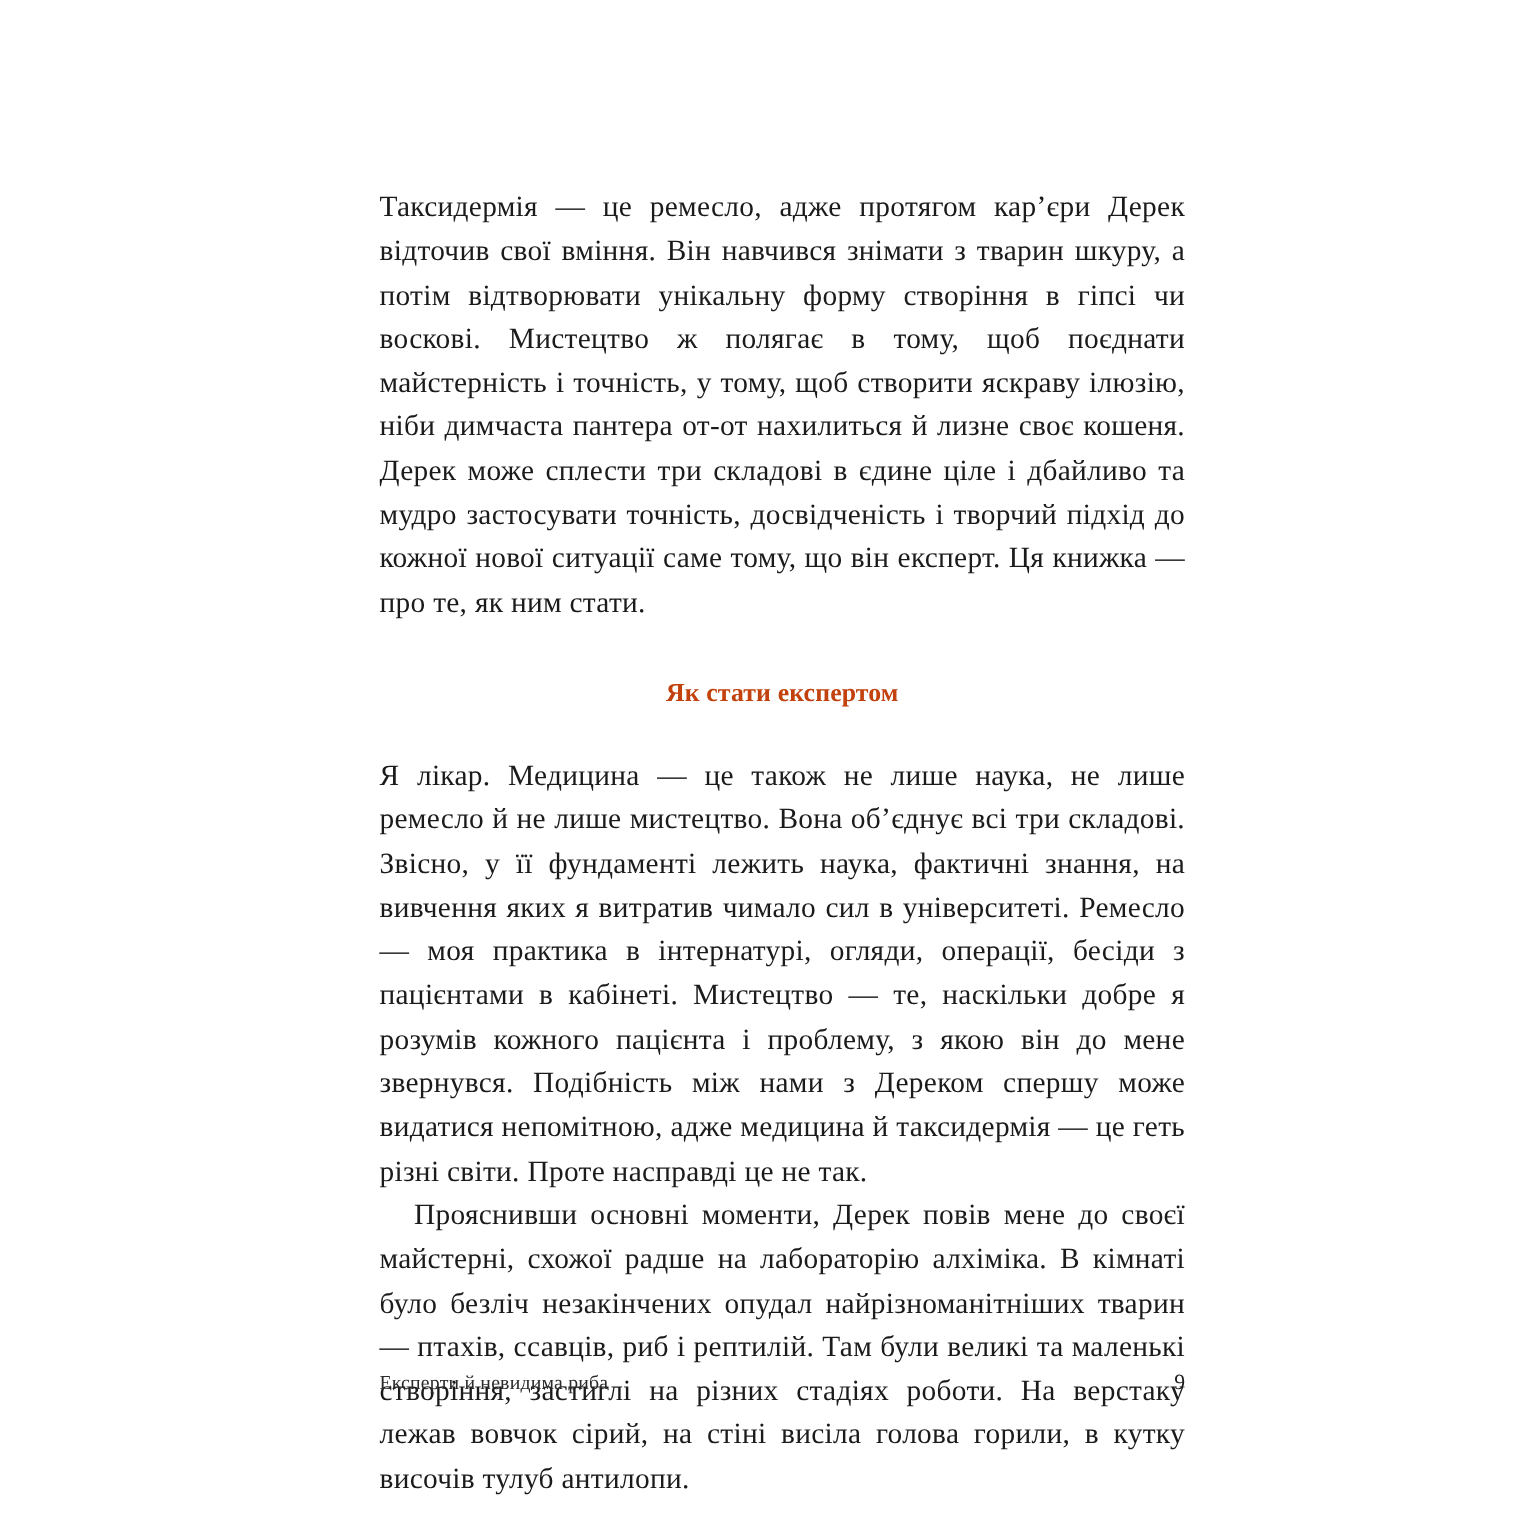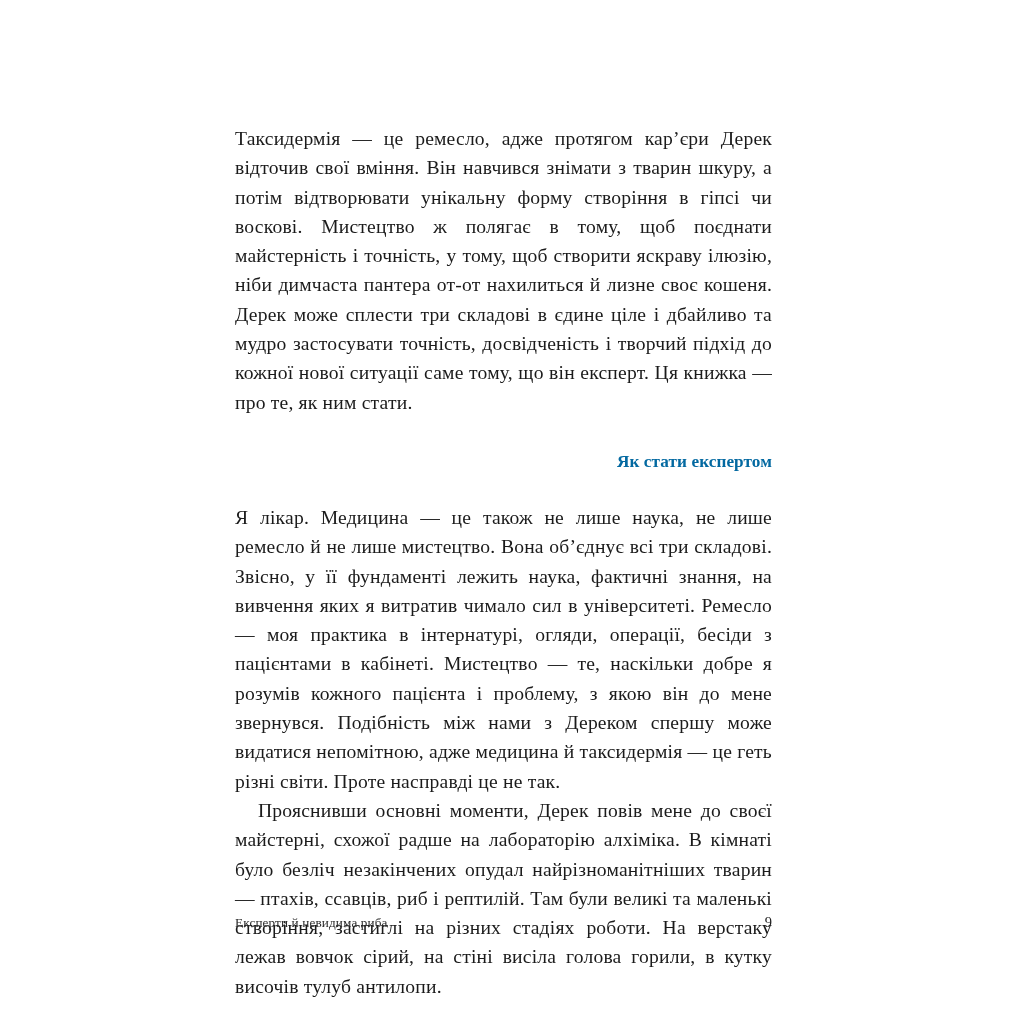--- a/index.html
+++ b/index.html
@@ -15,20 +15,21 @@
     color: #1b1b1b;
     overflow: hidden;
   }
 
   .page {
     position: relative;
     width: 972px;
     height: 1024px;
     background: #ffffff;
     box-sizing: border-box;
+    margin-left: 18px;
   }
 
   .text-block {
     position: absolute;
     left: 235px;
     top: 124px;
     width: 537px;
   }
 
   .para {
@@ -47,22 +48,22 @@
   .para.indent {
     text-indent: 23px;
     font-family: Liberation Serif, serif;
   }
 
   .section-heading {
     margin: 0;
     font-size: 17.2px;
     line-height: 24px;
     font-weight: 700;
-    color: #0369a1;
-    text-align: right;
+    color: #c2410c;
+    text-align: center;
     letter-spacing: 0.005em;
   }
 
   .gap-before-heading { height: 33px; }
   .gap-after-heading  { height: 29px; }
 
   .footer {
     position: absolute;
     left: 235px;
     top: 913px;

